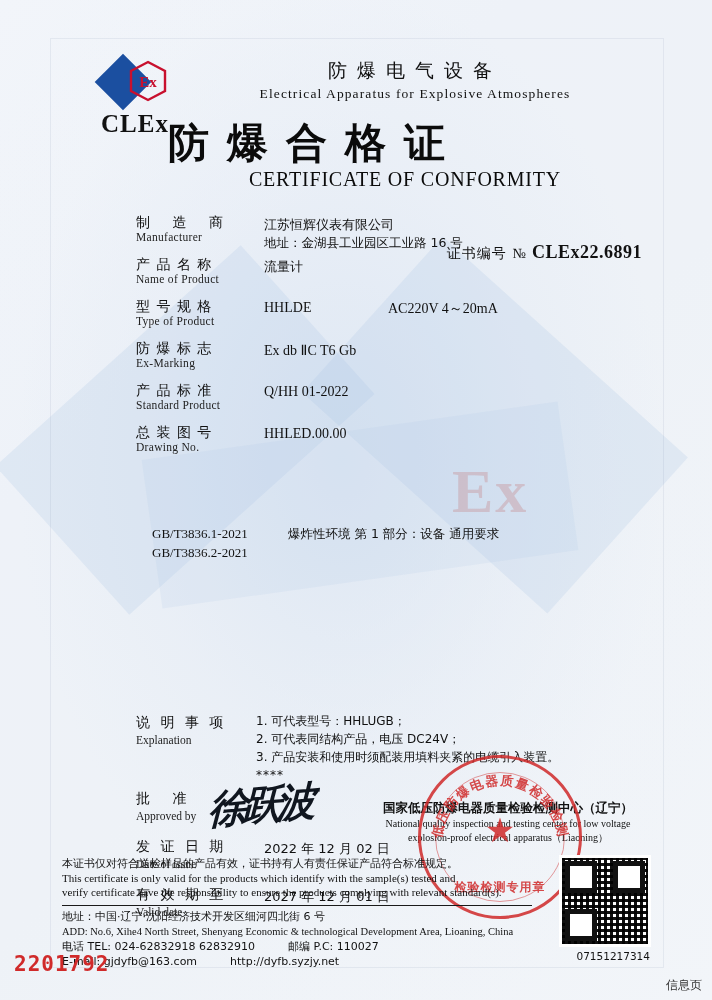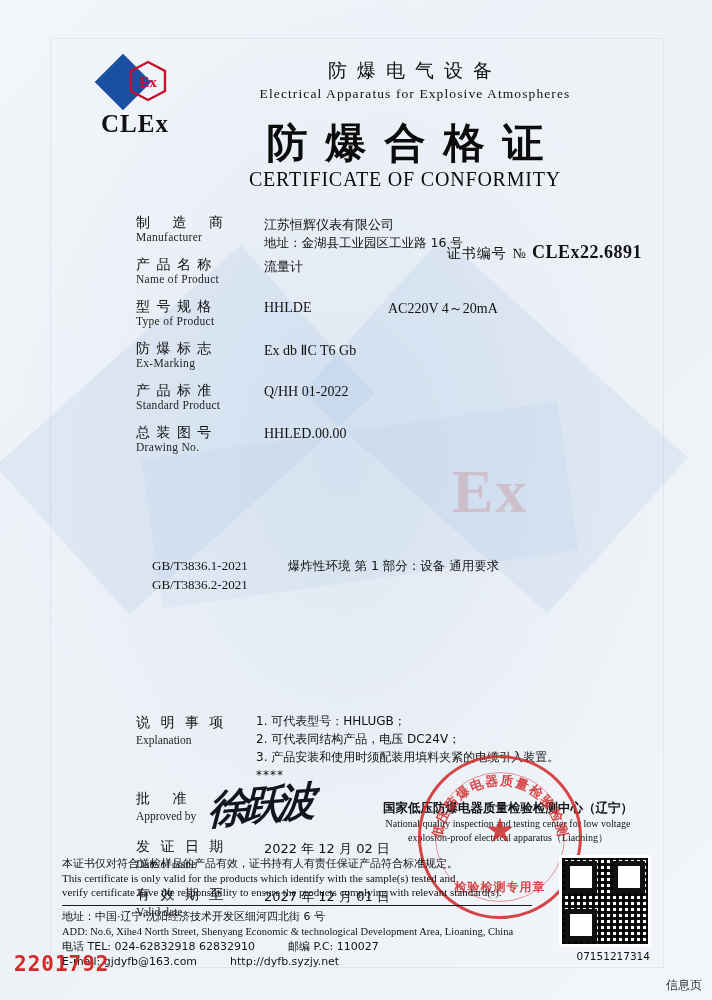--- a/index.html
+++ b/index.html
@@ -110,21 +110,20 @@
     text-align: center;
     font-family: "Liberation Serif", serif;
     font-size: 13.5px;
     letter-spacing: 1.1px;
     color: #111;
   }
   .main-title-cn {
     position: absolute;
     left: 150px; top: 116px;
     width: 510px;
-    text-align: center;
     font-family: "DejaVu Sans", sans-serif;
     font-weight: 700;
     font-size: 41px;
     letter-spacing: 18px;
     color: #0b0b0b;
     text-indent: 18px;
   }
   .main-title-en {
     position: absolute;
     left: 150px; top: 168px;
@@ -244,21 +243,20 @@
     line-height: 16px;
     letter-spacing: 0.2px;
   }
 
   
   .standards {
     position: absolute;
     left: 152px;
     top: 524px;
     width: 470px;
-    margin-top: 32px;
   }
   .std-row {
     display: flex;
     gap: 18px;
     line-height: 19px;
   }
   .std-code {
     font-family: "Liberation Serif", serif;
     font-size: 13px;
     color: #111;

